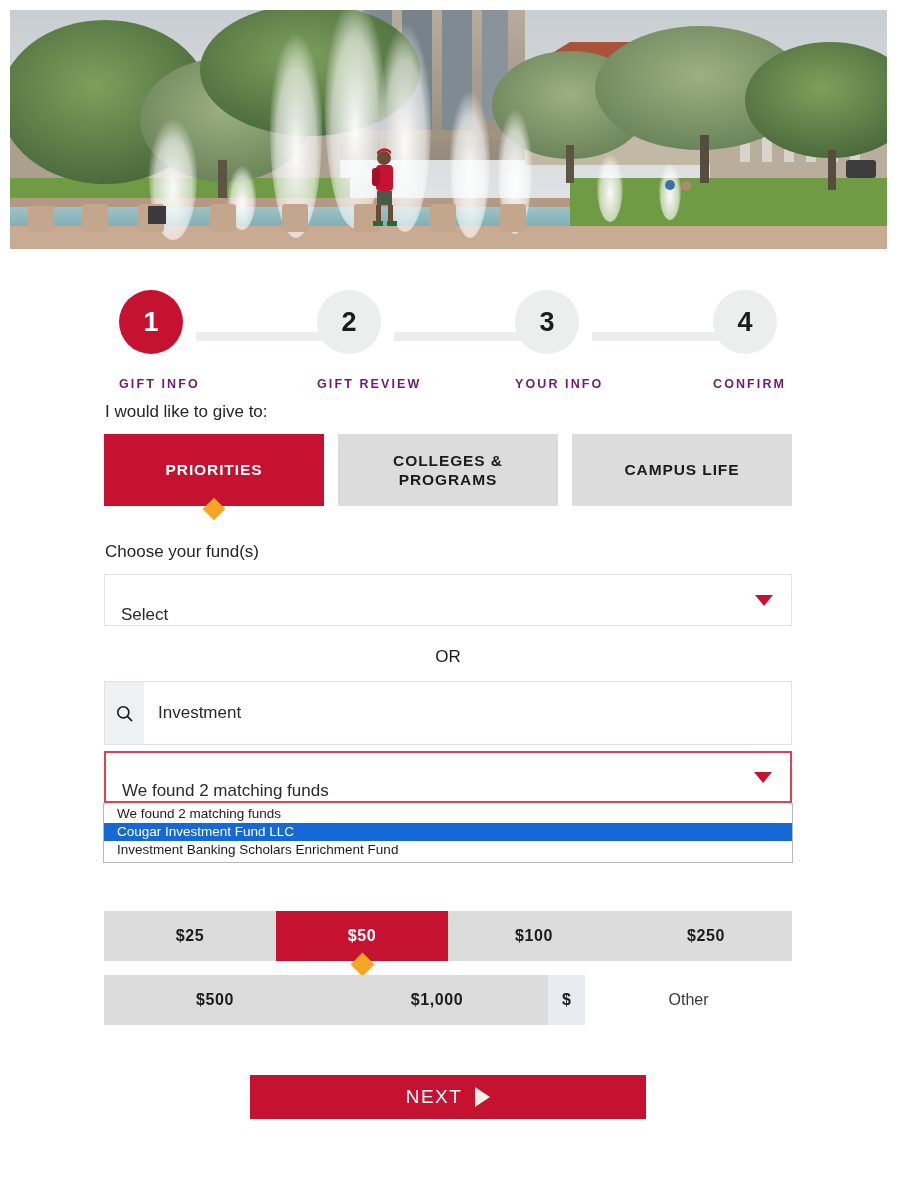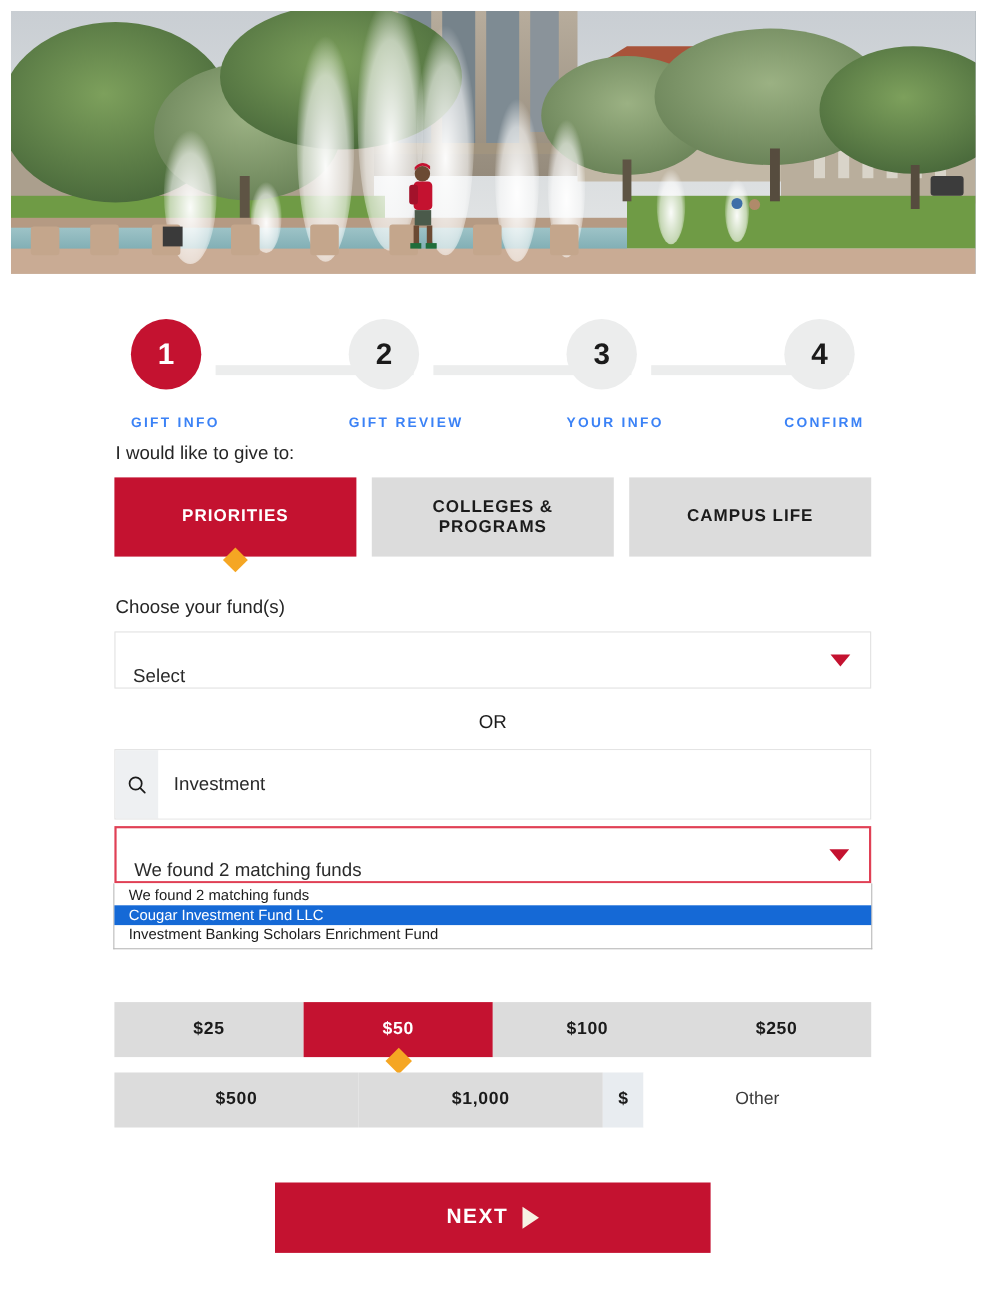--- a/index.html
+++ b/index.html
@@ -75,21 +75,21 @@
   }
   .circle.active {
     background: #c41230;
     color: #ffffff;
   }
   .step-label {
     margin-top: 23px;
     font-size: 12.5px;
     font-weight: bold;
     letter-spacing: 2.1px;
-    color: #3b82f6;
+    color: #701a75;
     white-space: nowrap;
   }
 
   
   .field-label {
     font-size: 17px;
     color: #252525;
     margin: 0 0 12px 1px;
   }
 
@@ -290,27 +290,27 @@
   .other-input::placeholder { color: #3a3a3a; opacity: 1; }
 
   
   .next-wrap {
     margin-top: 50px;
     display: flex;
     justify-content: center;
   }
   .next-btn {
     width: 396px;
-    height: 64px;
+    height: 44px;
     background: #c41230;
     border: none;
     color: #ffffff;
     font-family: inherit;
     font-size: 19px;
-    font-weight: bold;
+    font-weight: normal;
     letter-spacing: 1.4px;
     display: flex;
     align-items: center;
     justify-content: center;
     gap: 13px;
     cursor: pointer;
   }
   .next-arrow {
     width: 0;
     height: 0;

